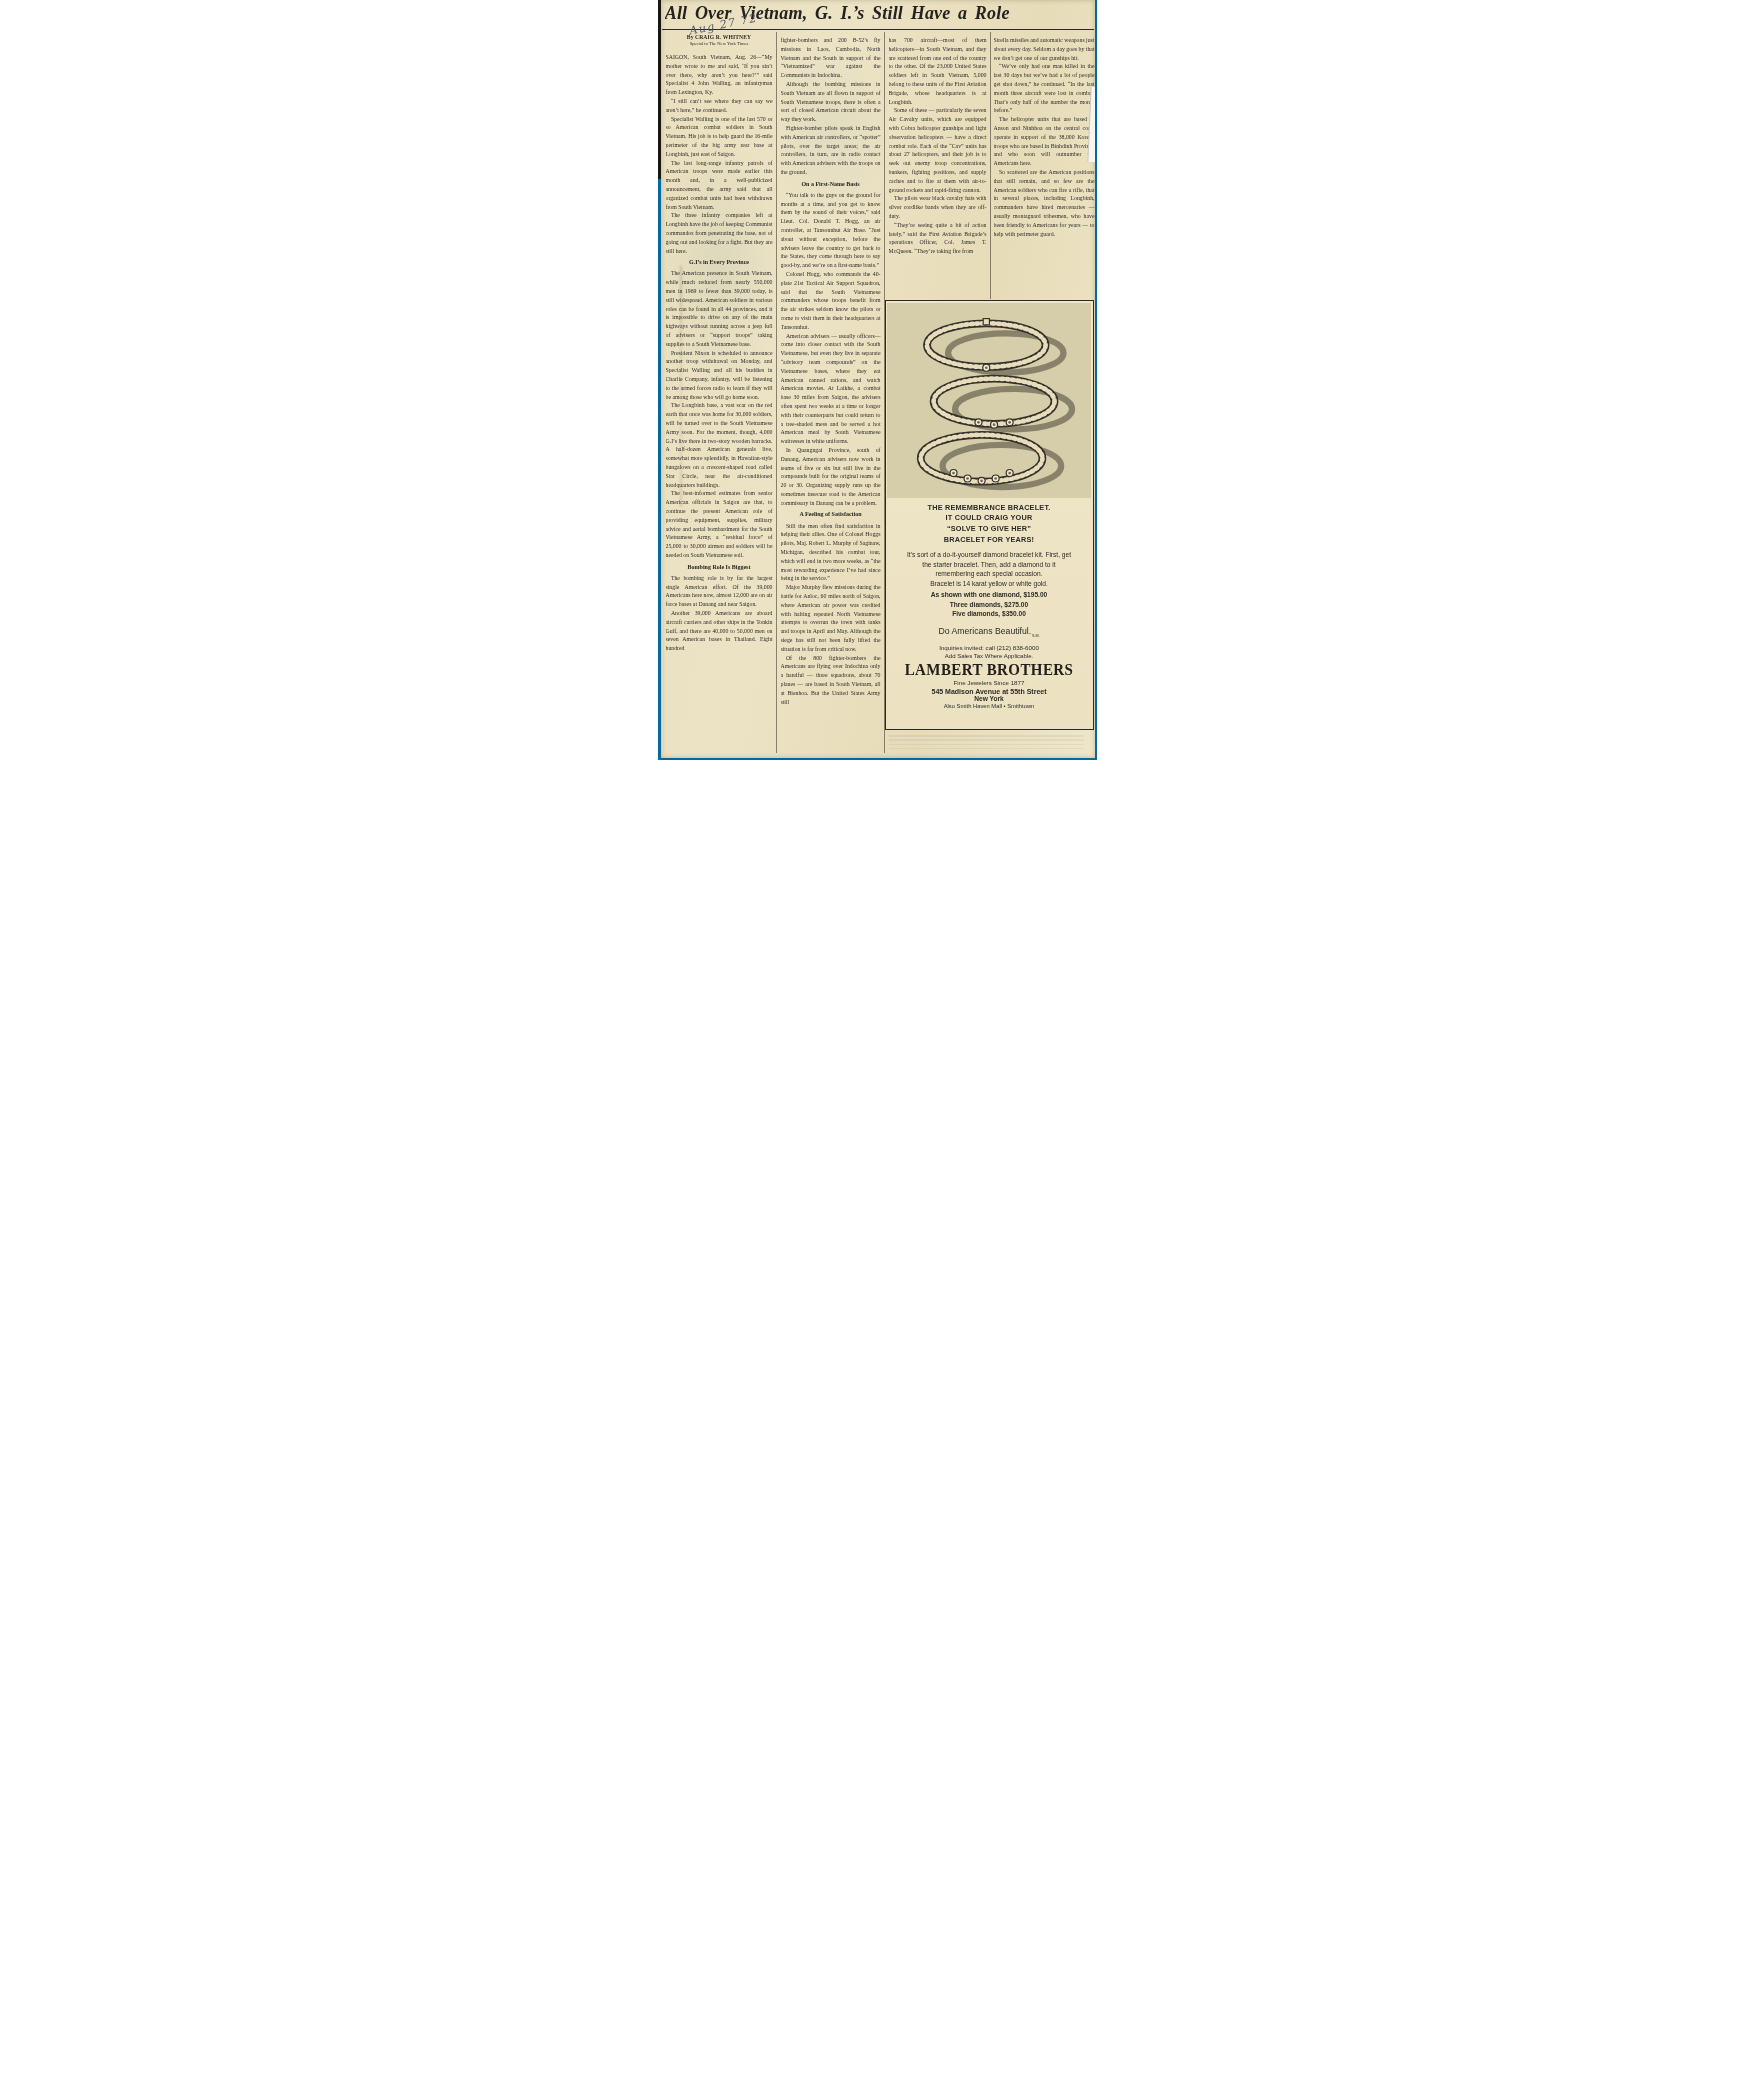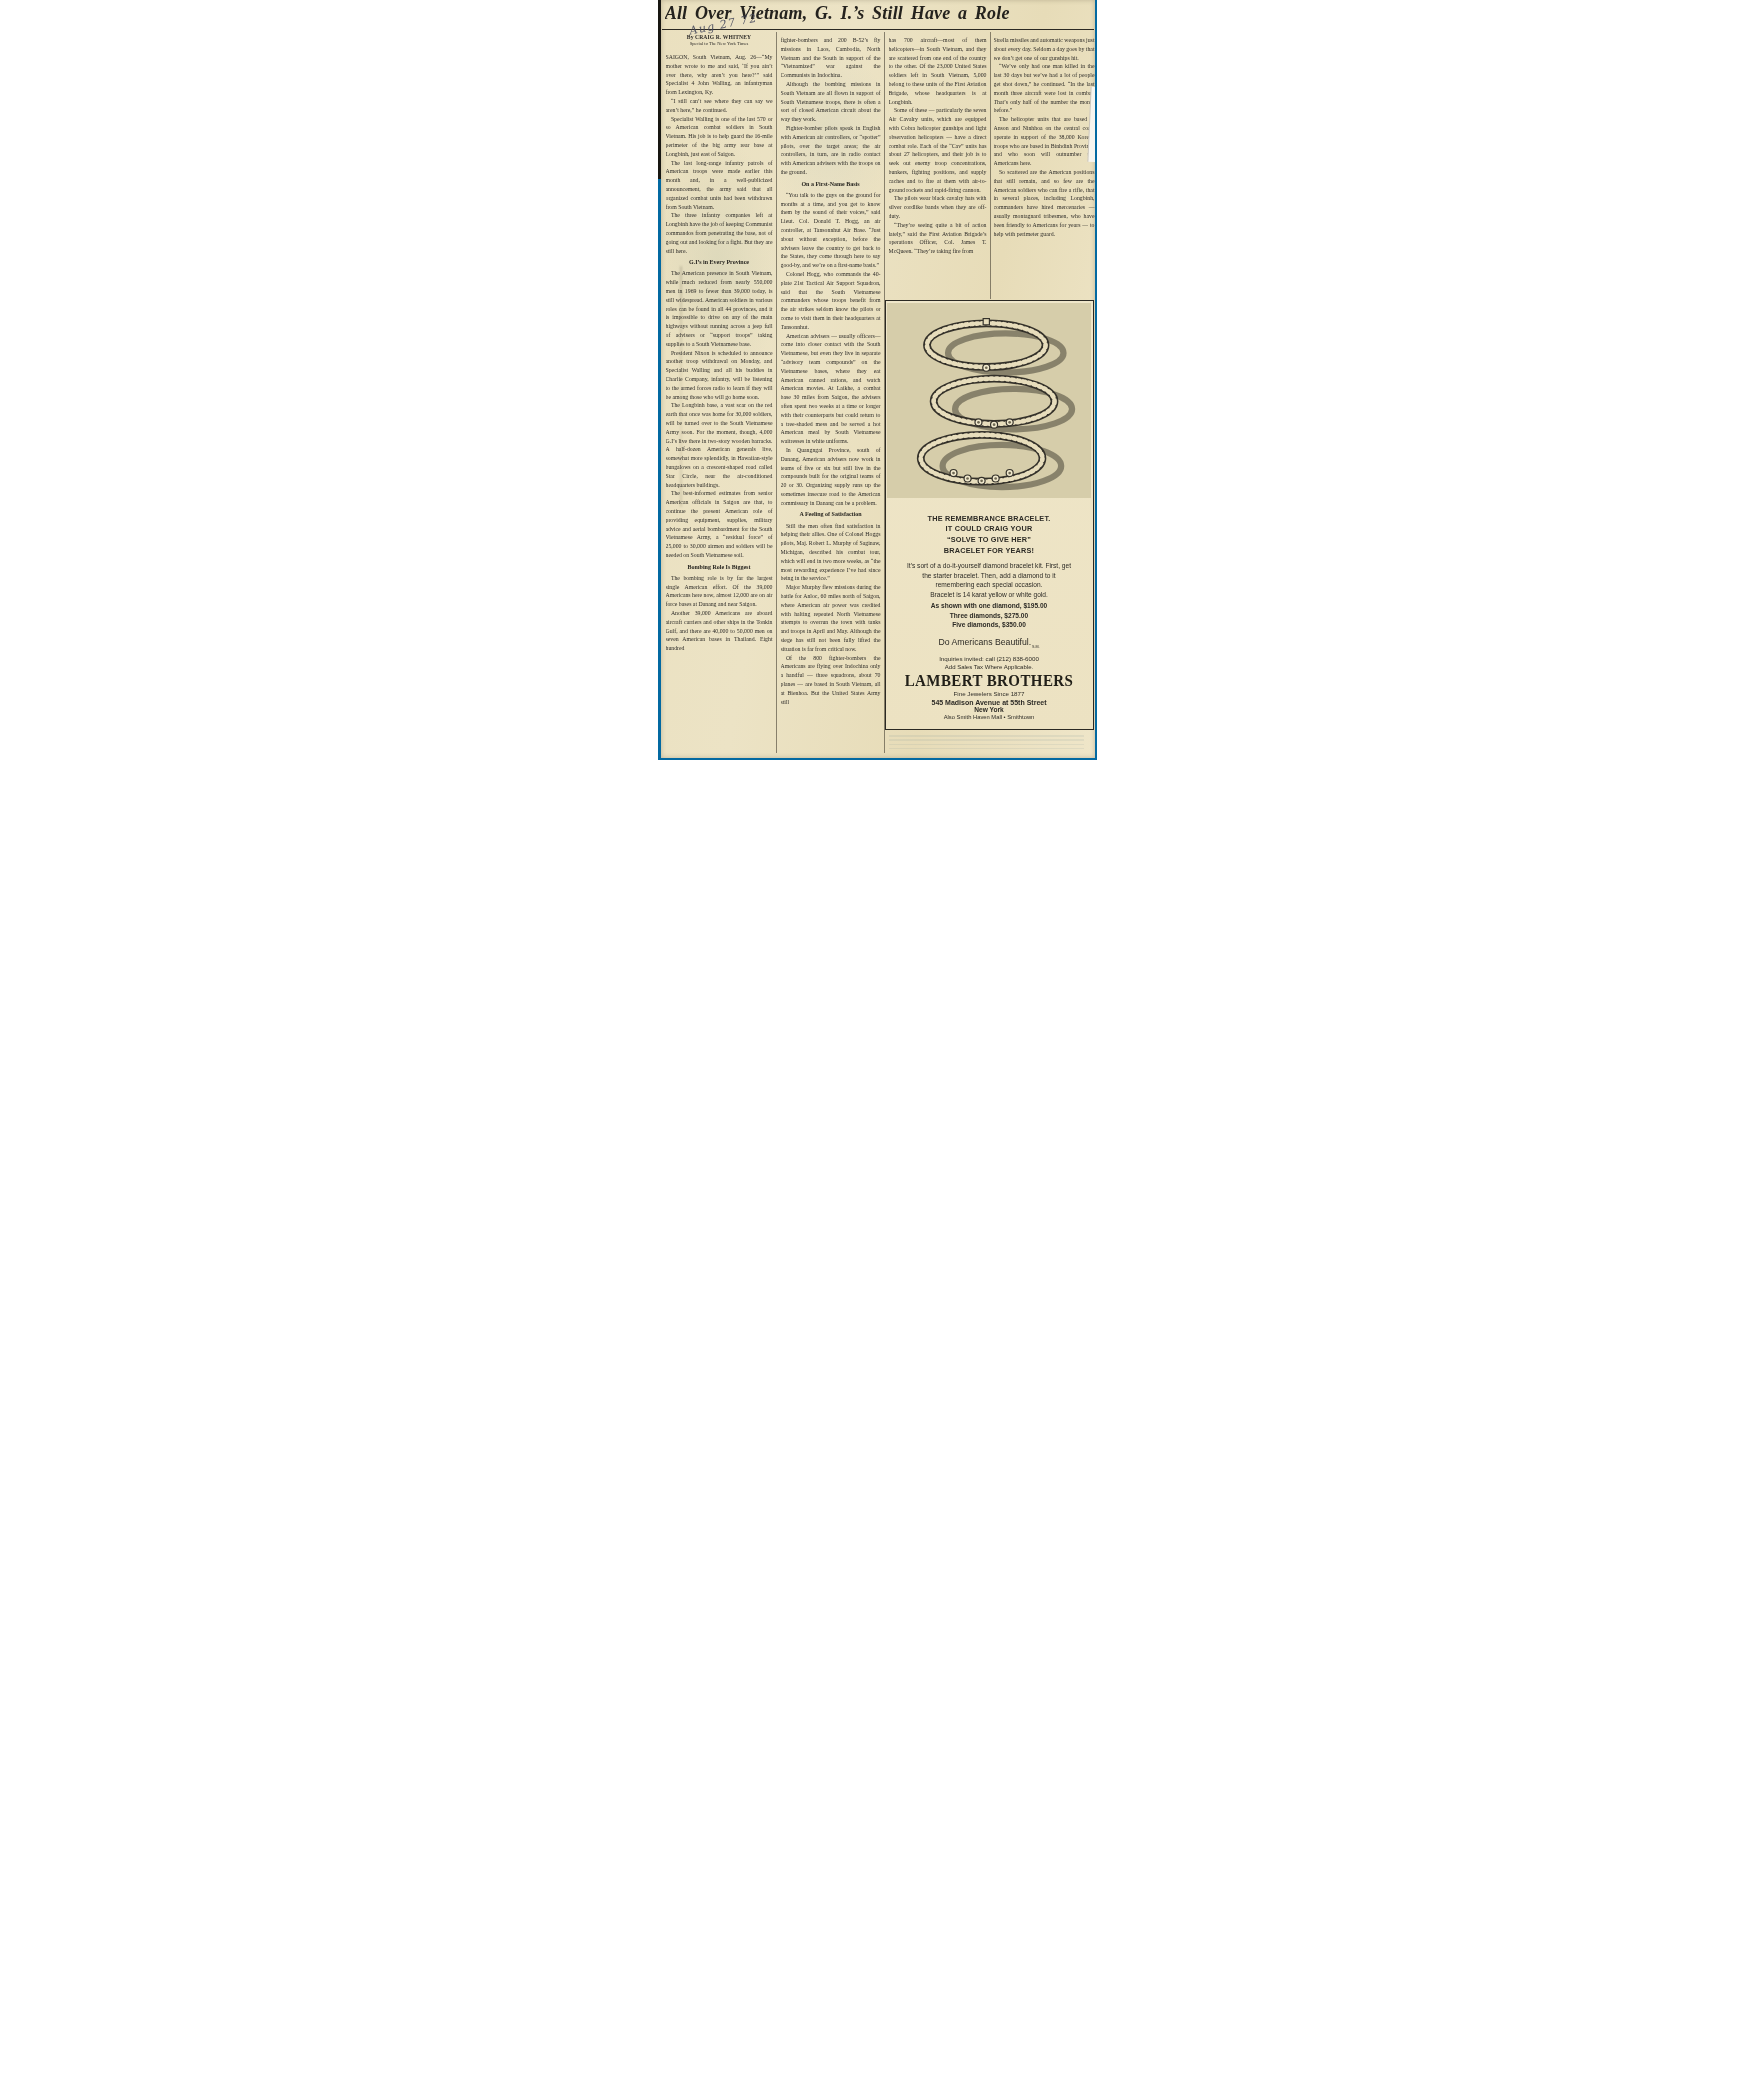--- a/index.html
+++ b/index.html
@@ -34,21 +34,21 @@
   .r1 { left:115px; top:32px; height:721px; }
   .r2 { left:223px; top:32px; height:721px; }
   .r3 { left:329px; top:32px; height:267px; }
 
   .ad { position:absolute; left:224px; top:300px; width:209px; height:430px; box-sizing:border-box;
         border:0.8px solid #2b2923; background:linear-gradient(180deg,#efe6c9,#ece2c2); overflow:hidden;
         text-align:center; font-family:"Liberation Sans", sans-serif; color:#2d2b26; }
   .ad-art { height:195px; margin:1.7px; background-color:#d6cdaa;
             background-image:radial-gradient(#6e6853 0.4px, rgba(0,0,0,0) 0.5px); background-size:1.7px 1.7px; }
   .ad-art svg { display:block; height:100%; margin:0 auto; }
-  .ad-headline { margin-top:16px; font-weight:bold; font-size:7.3px; line-height:10.8px; letter-spacing:0.2px; }
+  .ad-headline { margin-top:5px; font-weight:bold; font-size:7.3px; line-height:10.8px; letter-spacing:0.2px; }
   .ad-body  { margin:4.2px auto 0; width:167px; font-size:6.6px; line-height:9.6px; }
   .ad-gold  { font-size:6.6px; line-height:9.6px; }
   .ad-prices { margin-top:1.7px; font-weight:bold; font-size:6.6px; line-height:9.6px; }
   .ad-slogan { margin-top:7px; font-size:8.7px; }
   .sm { font-size:3.7px; vertical-align:sub; margin-left:0.8px; }
   .ad-inq { margin-top:6.2px; font-size:6.2px; }
   .ad-tax { margin-top:1.7px; font-size:6px; }
   .ad-brand { margin-top:2.1px; font-family:"Liberation Serif", serif; font-weight:bold; font-size:15px;
               letter-spacing:0.4px; transform:scaleY(1.18); color:#222019; }
   .ad-tag  { margin-top:1.2px; font-size:6.2px; }

